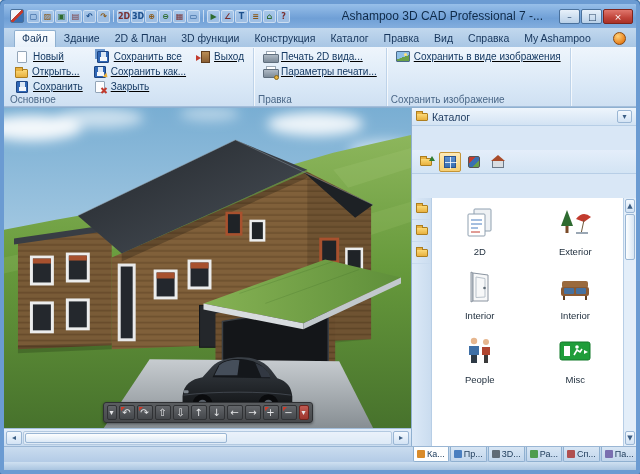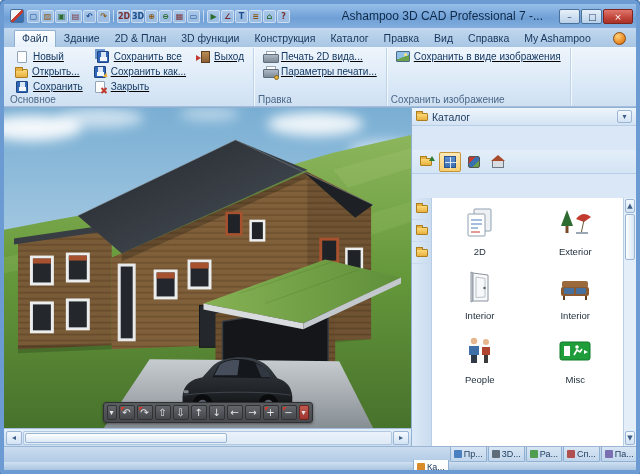--- a/index.html
+++ b/index.html
@@ -127,21 +127,21 @@
   .sc-btn{height:14px;background:linear-gradient(#f4f9fe,#d3e3f4);border:1px solid #9ab6d4;border-radius:2px;margin:1px;
           font:7px/11px "DejaVu Sans",sans-serif;color:#3c5e84;text-align:center;padding:0;}
   .sc-thumb{height:46px;margin:0 1px;background:linear-gradient(90deg,#fdfefe,#d8e6f4);border:1px solid #9ab6d4;border-radius:2px;}
   .sc-spacer{flex:1;}
 
   
   .dockrow{height:16px;background:linear-gradient(#cadcef,#b3cbe6);border-top:1px solid #9ab6d4;
            display:flex;align-items:flex-start;padding-left:409px;gap:1px;}
   .dtab{height:15px;display:flex;align-items:center;gap:2px;padding:0 3px;border:1px solid #8fb0d0;border-top:none;
         background:linear-gradient(#d8e6f4,#c2d6ec);font-size:9px;color:#23405f;border-radius:0 0 2px 2px;white-space:nowrap;}
-  .dtab.active{background:#fdfefe;margin-top:13px;}
+  .dtab.active{background:#fdfefe;}
   .dti{width:8px;height:8px;border-radius:1px;display:inline-block;}
   .dti1{background:#d98b2a}.dti2{background:#4a7fc0}.dti3{background:#5f6b76}
   .dti4{background:#4f9d4f}.dti5{background:#b05050}.dti6{background:#7a6fb0}
   .statusbar{height:8px;background:linear-gradient(#cfe0f1,#a9c4e0);}
 </style>
 </head>
 <body>
 
 <div class="window">
 

